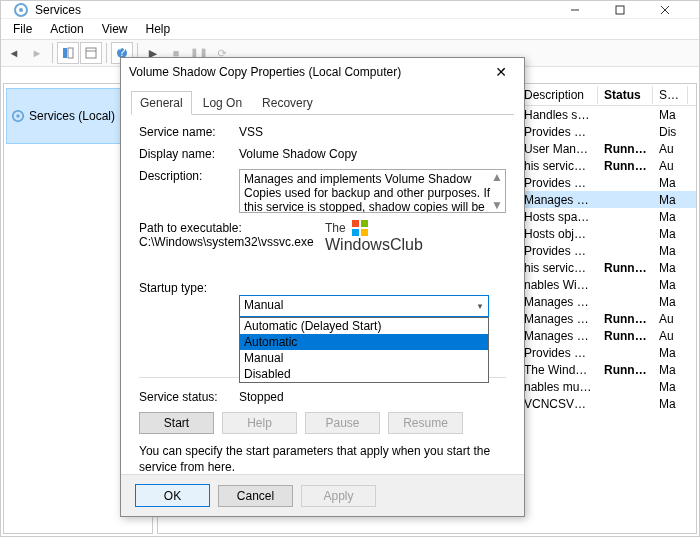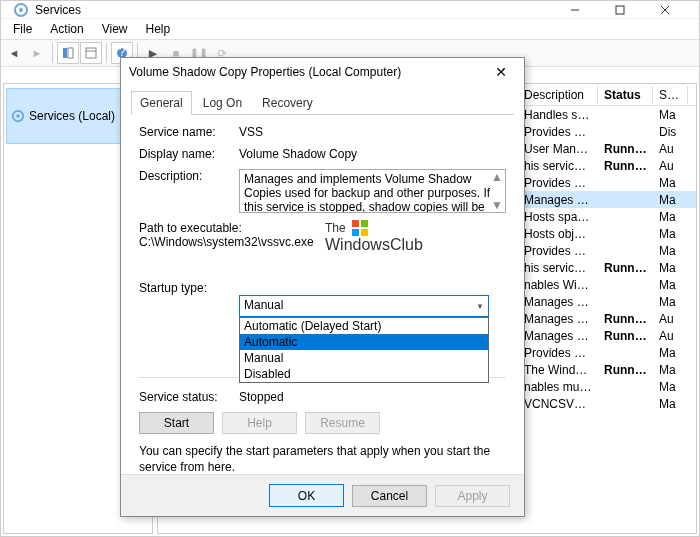--- a/index.html
+++ b/index.html
@@ -67,21 +67,21 @@
 
 .status-row { display:flex; align-items:flex-end; margin: 8px 0; border-top:1px solid #ddd; padding-top:12px;}
 .status-row .lbl { width:100px; }
 .btn-row { display:flex; gap:8px; margin-bottom:10px;}
 button.std { width:75px; height:22px; border:1px solid #adadad; background:#e1e1e1; }
 button.std:disabled { color:#a0a0a0; background:#efefef; border-color:#d0d0d0;}
 .note { margin: 6px 0 12px 0; line-height:1.3;}
 .param-row { display:flex; align-items:center; gap:10px;}
 .param-row input { flex:1; height:22px; border:1px solid #aaa; padding:2px 4px;}
 
-.dlg-footer { position:absolute; bottom:0; left:0; right:0; height:42px; background:#f0f0f0; border-top:1px solid #ddd; display:flex; align-items:center; justify-content:flex-end; gap:8px; padding:0 14px;}
+.dlg-footer { position:absolute; bottom:0; left:0; right:0; height:42px; background:#f0f0f0; border-top:1px solid #ddd; display:flex; align-items:center; gap:8px; padding:0 14px;}
 button.primary { width:75px; height:23px; border:1px solid #0078d7; background:#e5f1fb; }
 
 svg { display:block; }
 </style>
 </head>
 <body>
 
 <div class="main-window">
   <div class="titlebar">
     <span class="icon">
@@ -328,20 +328,21 @@
       </div>
     </div>
 
     <div class="status-row" style="margin-top:60px;">
       <div class="lbl">Service status:</div>
       <div>Stopped</div>
     </div>
     <div class="btn-row">
       <button class="std">Start</button>
       <button class="std" disabled="">Help</button>
+      <button class="std" disabled="">Pause</button>
       <button class="std" disabled="">Resume</button>
     </div>
     <div class="note">You can specify the start parameters that apply when you start the service from here.</div>
     <div class="param-row">
       <div>Start parameters:</div>
       <input type="text" disabled="" style="">
     </div>
   </div>
   <div class="dlg-footer">
     <button class="primary">OK</button>

